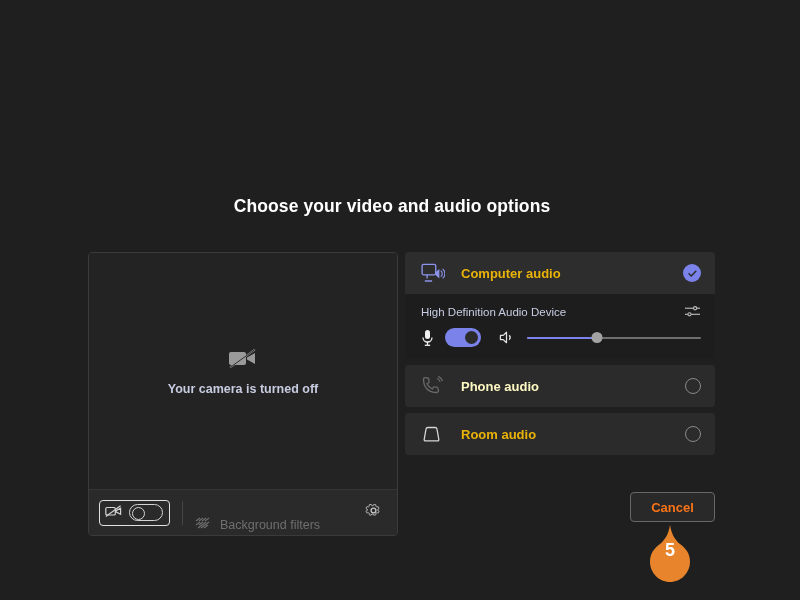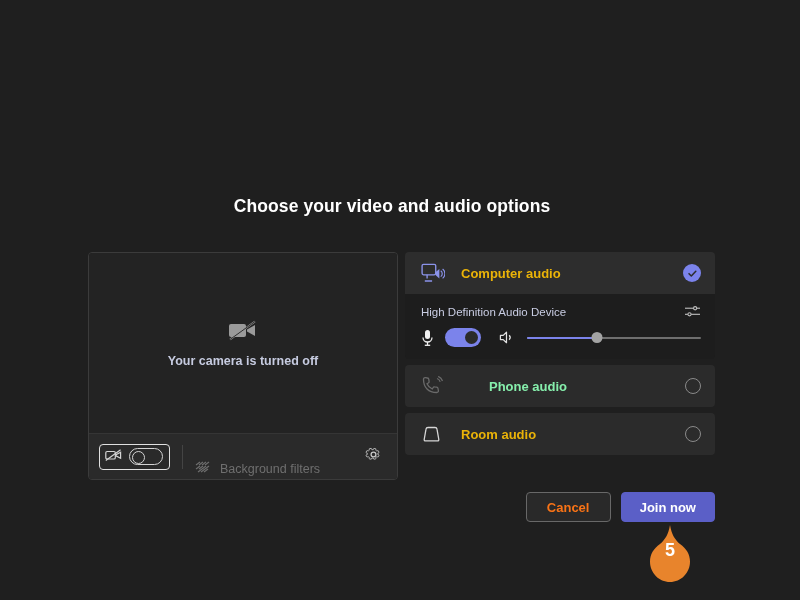--- a/index.html
+++ b/index.html
@@ -48,21 +48,21 @@
   .heading {
     position: absolute; top: 196px; left: 0; right: 16px;
     text-align: center;
     font-size: 17.5px; font-weight: bold; color: #ffffff;
     letter-spacing: .1px;
   }
 
   
   .video-panel {
     position: absolute; left: 88px; top: 252px;
-    width: 310px; height: 228px;
+    width: 310px; height: 284px;
     background: #232323;
     border: 1px solid #3b3b3b;
     border-radius: 4px;
     display: flex; flex-direction: column;
     overflow: hidden;
   }
   .video-stage {
     flex: 1;
     display: flex; flex-direction: column;
     align-items: center; justify-content: center;
@@ -129,21 +129,21 @@
     background: #2b2b2b;
     border-radius: 4px;
     display: flex; align-items: center;
     padding: 0 14px 0 16px;
     gap: 14px;
   }
   .audio-row.selected {
     background: #2d2d2d;
     border-radius: 4px 4px 0 0;
   }
-  .audio-row.disabled .row-label { color: #86efac; margin-left: 28px; }
+  .audio-row.disabled .row-label { color: #fef9c3; }
   .audio-row.disabled .row-icon  { color: #6a6a6a; }
   .row-icon { display: flex; align-items: center; color: #d6d6d6; width: 26px; }
   .row-icon.accent { color: #8b93ea; }
   .row-label { font-size: 13px; font-weight: bold; color: #eab308; flex: 1; }
   .radio-empty {
     width: 16px; height: 16px;
     border: 1.5px solid #8a8a8a;
     border-radius: 50%;
   }
   .radio-checked {
@@ -385,21 +385,20 @@
           </svg>
         </span>
         <span class="row-label">Room audio</span>
         <span class="radio-empty"></span>
       </div>
 
     </div>
 
     <div class="actions">
       <div class="btn btn-cancel">Cancel</div>
-      <div class="btn btn-join">Join now</div>
     </div>
 
     <div class="marker">
       <svg class="marker-pin" viewBox="0 0 48 62">
         <path d="M24 1 C25.5 10 29 16 34 20 C40.5 24.5 44 30.5 44 37.5 C44 49 35 58 24 58 C13 58 4 49 4 37.5 C4 30.5 7.5 24.5 14 20 C19 16 22.5 10 24 1 Z" fill="#e8842c"></path>
       </svg>
       <div class="marker-num">5</div>
     </div>
 
   </div>

